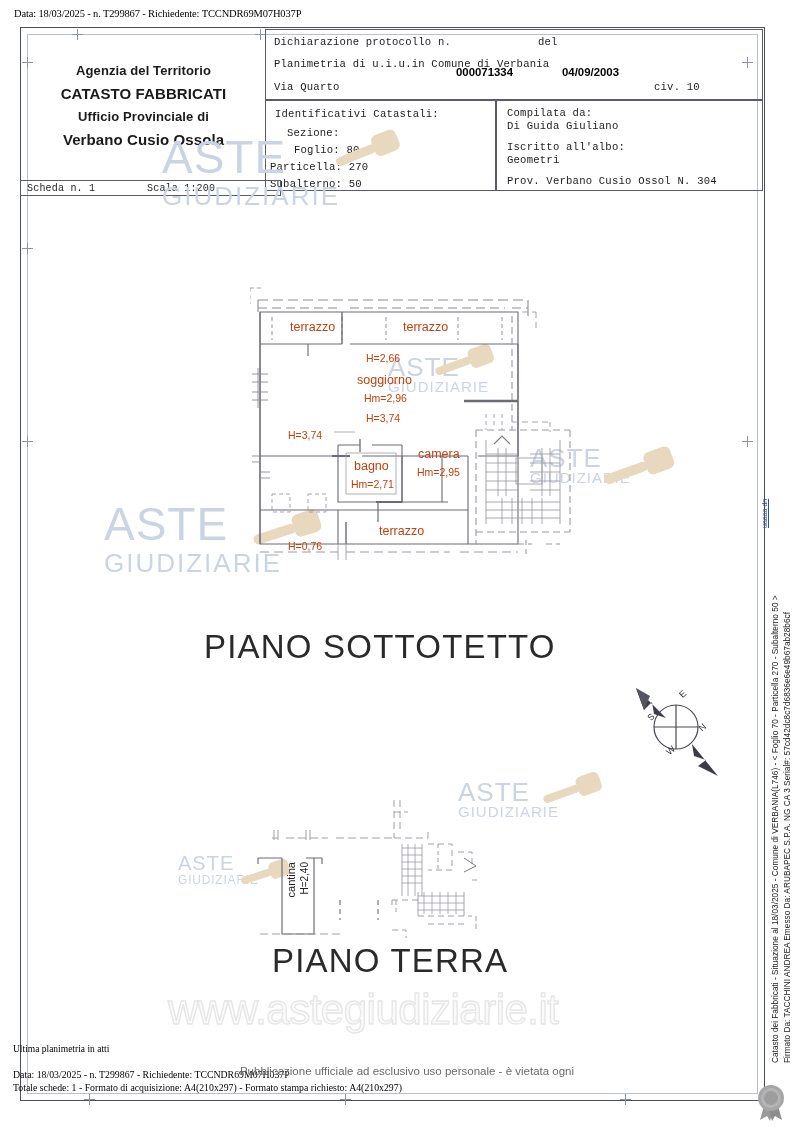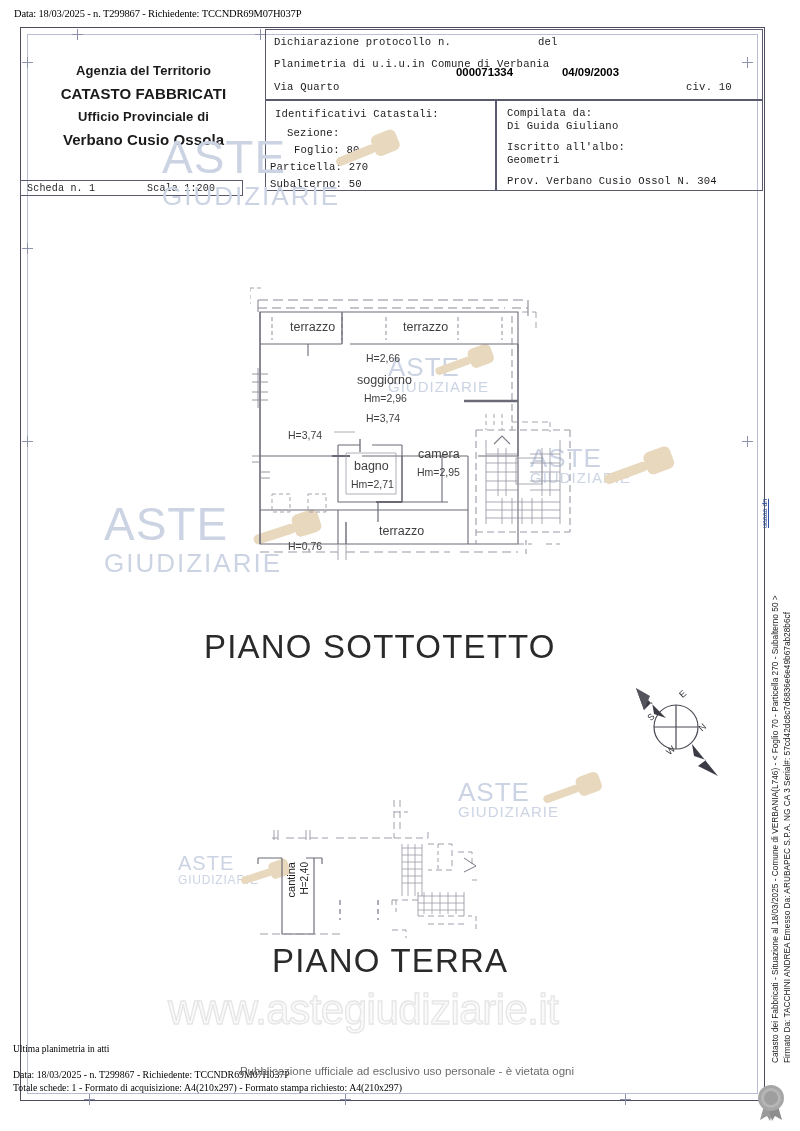--- a/index.html
+++ b/index.html
@@ -36,35 +36,35 @@
   .hbox{position:absolute;border:0.9px solid #5a5a6e;box-sizing:border-box;}
   #hb-top{left:0;top:0;width:498px;height:71px;}
   #hb-bl{left:0;top:71px;width:231px;height:91px;padding-left:32px;}
   #hb-br{left:231px;top:71px;width:267px;height:91px;}
 
   .mono{font-family:"Liberation Mono",monospace;font-size:10.6px;color:#1c1c1c;
         letter-spacing:0.2px;white-space:nowrap;}
   .mono-b{font-family:"Liberation Sans",sans-serif;font-weight:bold;font-size:11.4px;color:#000;margin-top:32px;}
 
   
-  #scheda-bar{left:20px;top:180px;width:223px;height:16px;border:1px solid #5a5a6e;box-sizing:border-box;}
+  #scheda-bar{left:20px;top:180px;width:261px;height:16px;border:1px solid #5a5a6e;box-sizing:border-box;}
   #scheda-bar span{position:absolute;top:2px;font-size:10px;}
   #sch-a{left:6px;}
   #sch-b{left:126px;}
 
   svg{display:block;}
 
   
   .floor-title{font-family:"Liberation Sans",sans-serif;font-size:33px;color:#2a2a2a;
                letter-spacing:1.2px;white-space:nowrap;}
   #title-sotto{left:204px;top:628px;}
   #title-terra{left:272px;top:942px;}
 
   
-  .rlab{font-family:"Liberation Sans",sans-serif;color:#404040;white-space:nowrap;}
+  .rlab{font-family:"Liberation Sans",sans-serif;color:#c2410c;white-space:nowrap;}
   .rname{font-size:12.5px;}
   .rdim{font-size:10.5px;}
 
   
   .vert{writing-mode:vertical-rl;transform:rotate(180deg);
         font-family:"Liberation Sans",sans-serif;font-size:11px;color:#1f1f1f;}
 
   
   .wm{font-family:"Liberation Sans",sans-serif;color:#ccd4e4;
       letter-spacing:1px;white-space:nowrap;user-select:none;}
@@ -130,21 +130,21 @@
 
 <div class="abs" id="hdr-right">
 
   <div class="hbox" id="hb-top">
     <span class="abs mono" style="left:8px;top:6px;">Dichiarazione protocollo n.</span>
     <span class="abs mono-b" style="left:190px;top:4px;">000071334</span>
     <span class="abs mono" style="left:272px;top:6px;">del</span>
     <span class="abs mono-b" style="left:296px;top:4px;">04/09/2003</span>
     <span class="abs mono" style="left:8px;top:28px;">Planimetria di u.i.u.in Comune di Verbania</span>
     <span class="abs mono" style="left:8px;top:51px;">Via Quarto</span>
-    <span class="abs mono" style="left:388px;top:51px;margin-left:32px;">civ. 10</span>
+    <span class="abs mono" style="left:388px;top:51px;">civ. 10</span>
   </div>
 
   <div class="hbox" id="hb-bl">
     <span class="abs mono" style="left:9px;top:7px;">Identificativi Catastali:</span>
     <span class="abs mono" style="left:21px;top:26px;">Sezione:</span>
     <span class="abs mono" style="left:28px;top:43px;">Foglio: 80</span>
     <span class="abs mono" style="left:4px;top:60px;">Particella: 270</span>
     <span class="abs mono" style="left:4px;top:77px;">Subalterno: 50</span>
   </div>
 

